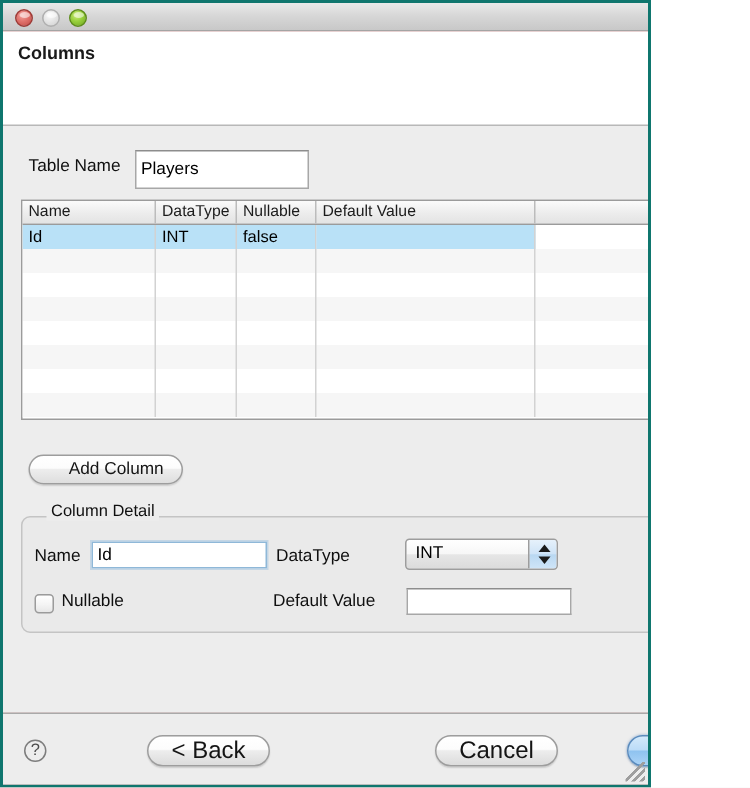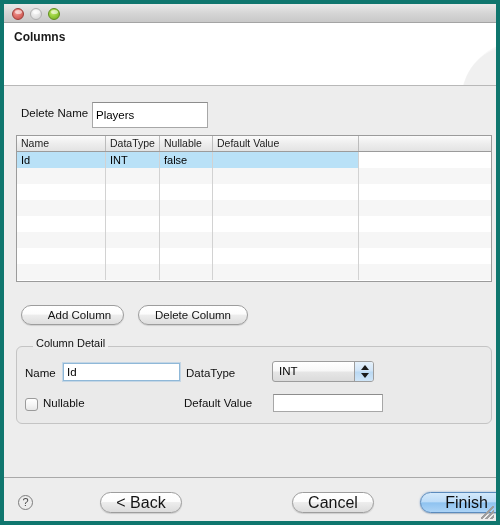--- a/index.html
+++ b/index.html
@@ -6,24 +6,24 @@
     margin: 0; padding: 0;
     width: 500px; height: 525px;
     overflow: hidden;
     background: #ffffff;
     font-family: "Liberation Sans", sans-serif;
     -webkit-font-smoothing: antialiased;
   }
 
   #window {
     position: relative;
-    width: 500px; height: 525px;
+    width: 434px; height: 525px;
     box-sizing: border-box;
     background: #fca5a5;
-    border: 4px solid #0f766e;
+    border: 2px solid #0f766e;
     overflow: hidden;
   }
 
   
   #titlebar {
     position: absolute; left: 0; top: 0;
     width: 500px; height: 19px;
     box-sizing: border-box;
     background: linear-gradient(to bottom, #e9e9e9 0%, #d6d6d6 50%, #c8c8c8 100%);
     border-bottom: 1px solid #a4a4a4;
@@ -334,21 +334,21 @@
     <div class="light" id="light-zoom"></div>
   </div>
 
   <div id="header">
     <div id="header-art"></div>
     <div id="header-title">Columns</div>
   </div>
 
   <div id="content"></div>
 
-  <div id="tablename-label">Delete Name</div>
+  <div id="tablename-label">Table Name</div>
   <input id="tablename-input" type="text" value="Players" style="">
 
   <div id="table-wrap">
     <div id="table-head">
       <div class="th c-name">Name</div>
       <div class="th c-type">DataType</div>
       <div class="th c-null">Nullable</div>
       <div class="th c-def">Default Value</div>
       <div class="th c-fill last"></div>
     </div>
@@ -406,21 +406,20 @@
           <div class="td td-data c-name"></div>
           <div class="td td-data c-type"></div>
           <div class="td td-data c-null"></div>
           <div class="td td-data c-def"></div>
           <div class="td c-fill last"></div>
         </div>
       </div>
   </div>
 
   <button class="aqua-btn" id="btn-add">Add Column</button>
-  <button class="aqua-btn" id="btn-delete">Delete Column</button>
 
   <div id="group-box"></div>
   <div id="group-label">Column Detail</div>
 
   <div id="lbl-name">Name</div>
   <input id="detail-name-input" type="text" value="Id" style="">
 
   <div id="lbl-datatype">DataType</div>
   <div id="datatype-combo">
     <div id="datatype-value">INT</div>

